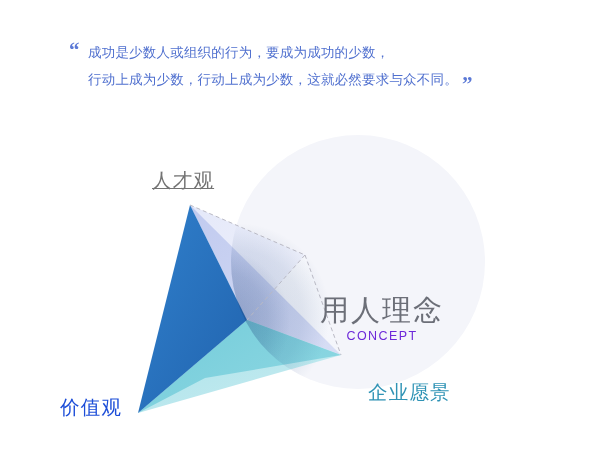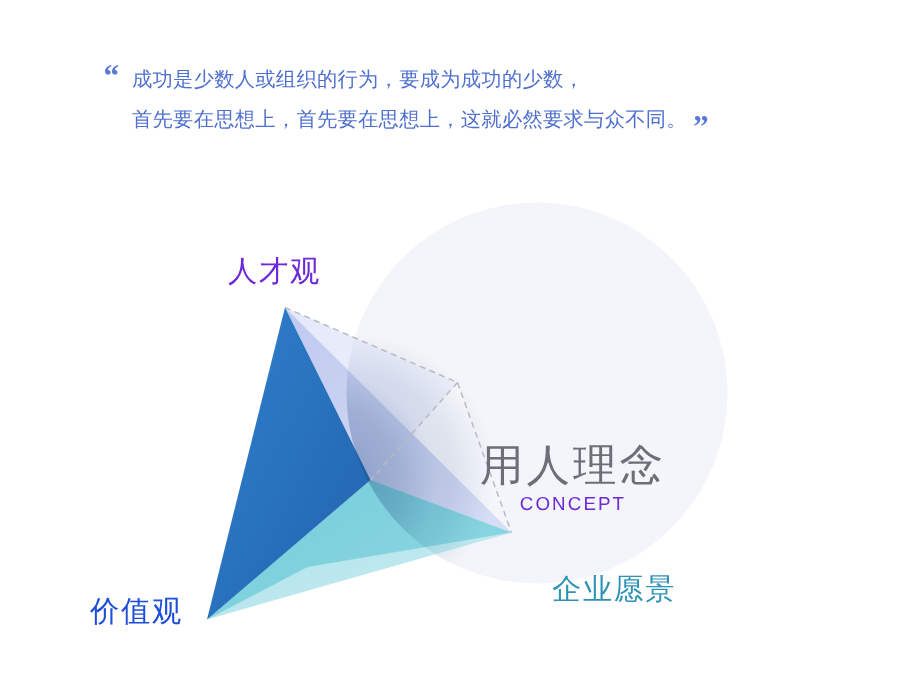--- a/index.html
+++ b/index.html
@@ -100,21 +100,22 @@
   .vlabel {
     position: absolute;
     font-size: 19.5px;
     letter-spacing: 1.2px;
     white-space: nowrap;
     font-family: "DejaVu Sans", "Liberation Sans", sans-serif;
   }
   .vlabel-talent {
     left: 152px;
     top: 167px;
-    color: #6d28d9;
+    color: #737373;
+    text-decoration: underline;
   }
   .vlabel-values {
     left: 60px;
     top: 394px;
     color: #1d4ed8;
   }
   .vlabel-vision {
     left: 340px;
     top: 379px;
     color: #2f93b5;
@@ -122,21 +123,21 @@
   }
 </style>
 </head>
 <body>
 
 <div id="stage">
 
   <div class="quote-block">
     <span class="quote-mark open">“</span>
     <span class="quote-line l1">成功是少数人或组织的行为，要成为成功的少数，</span>
-    <span class="quote-line l2">首先要在思想上，首先要在思想上，这就必然要求与众不同。</span>
+    <span class="quote-line l2">行动上成为少数，行动上成为少数，这就必然要求与众不同。</span>
     <span class="quote-mark close">”</span>
   </div>
 
   <div class="graphic">
     <svg width="608" height="339" viewBox="0 0 608 339">
       <defs>
         <clipPath id="circ-clip">
           <circle cx="358" cy="152" r="127"></circle>
         </clipPath>
         <radialGradient id="shadowGrad" cx="50%" cy="50%" r="50%">

